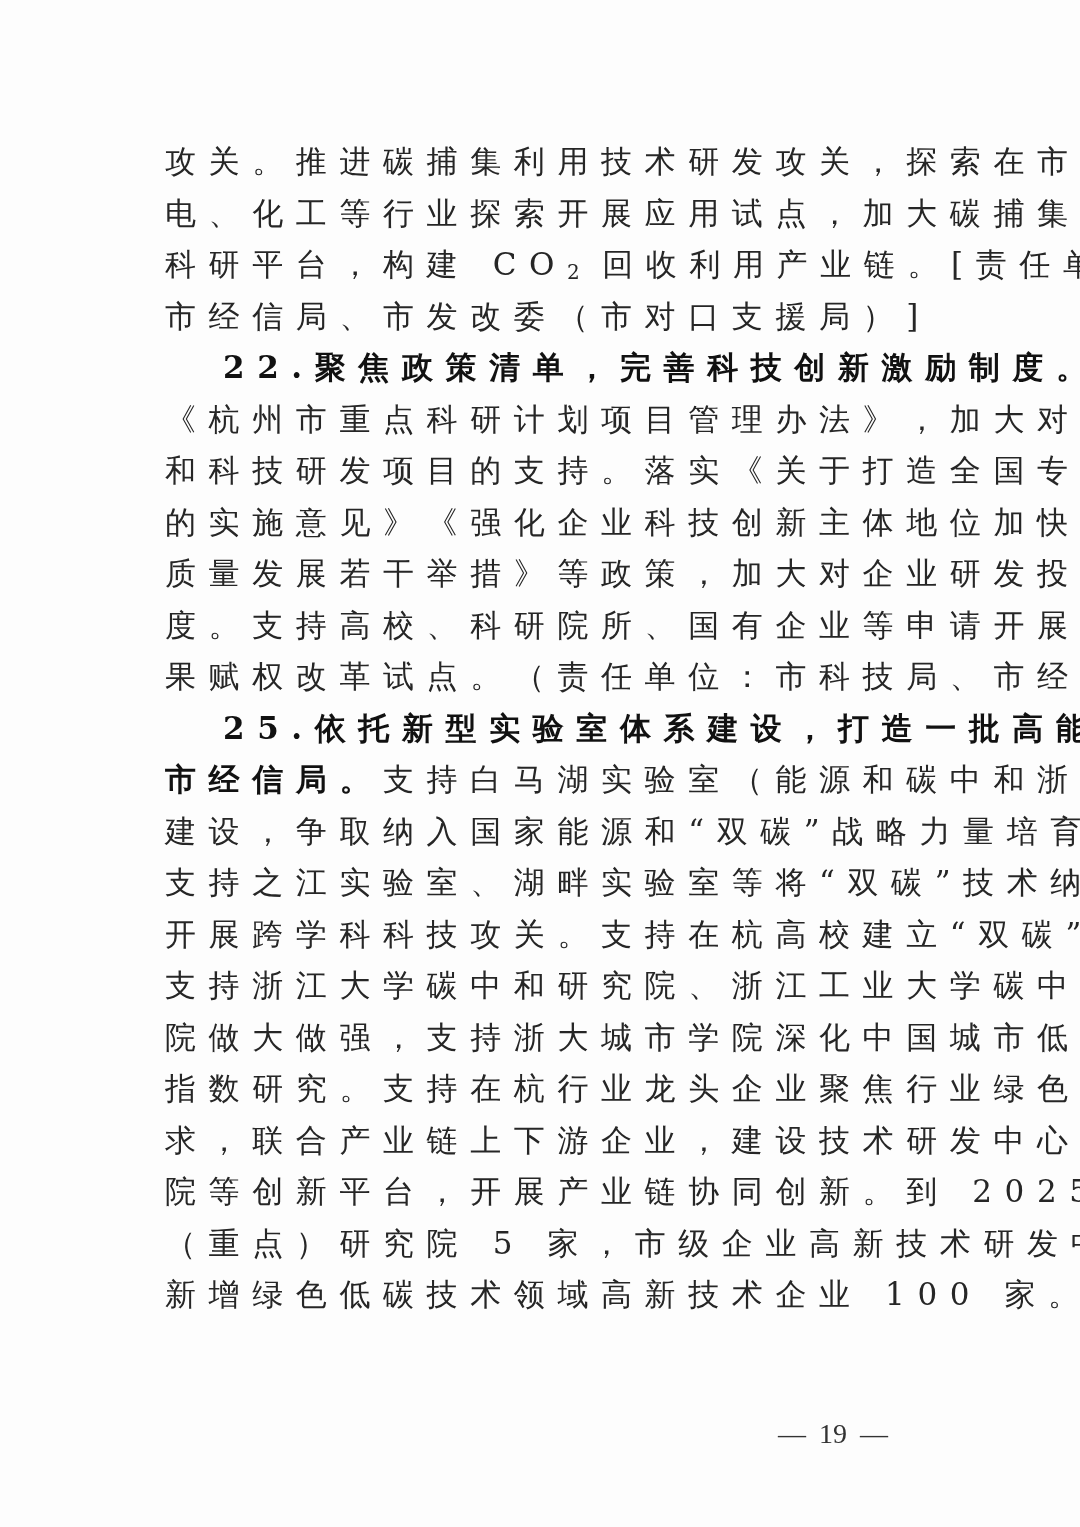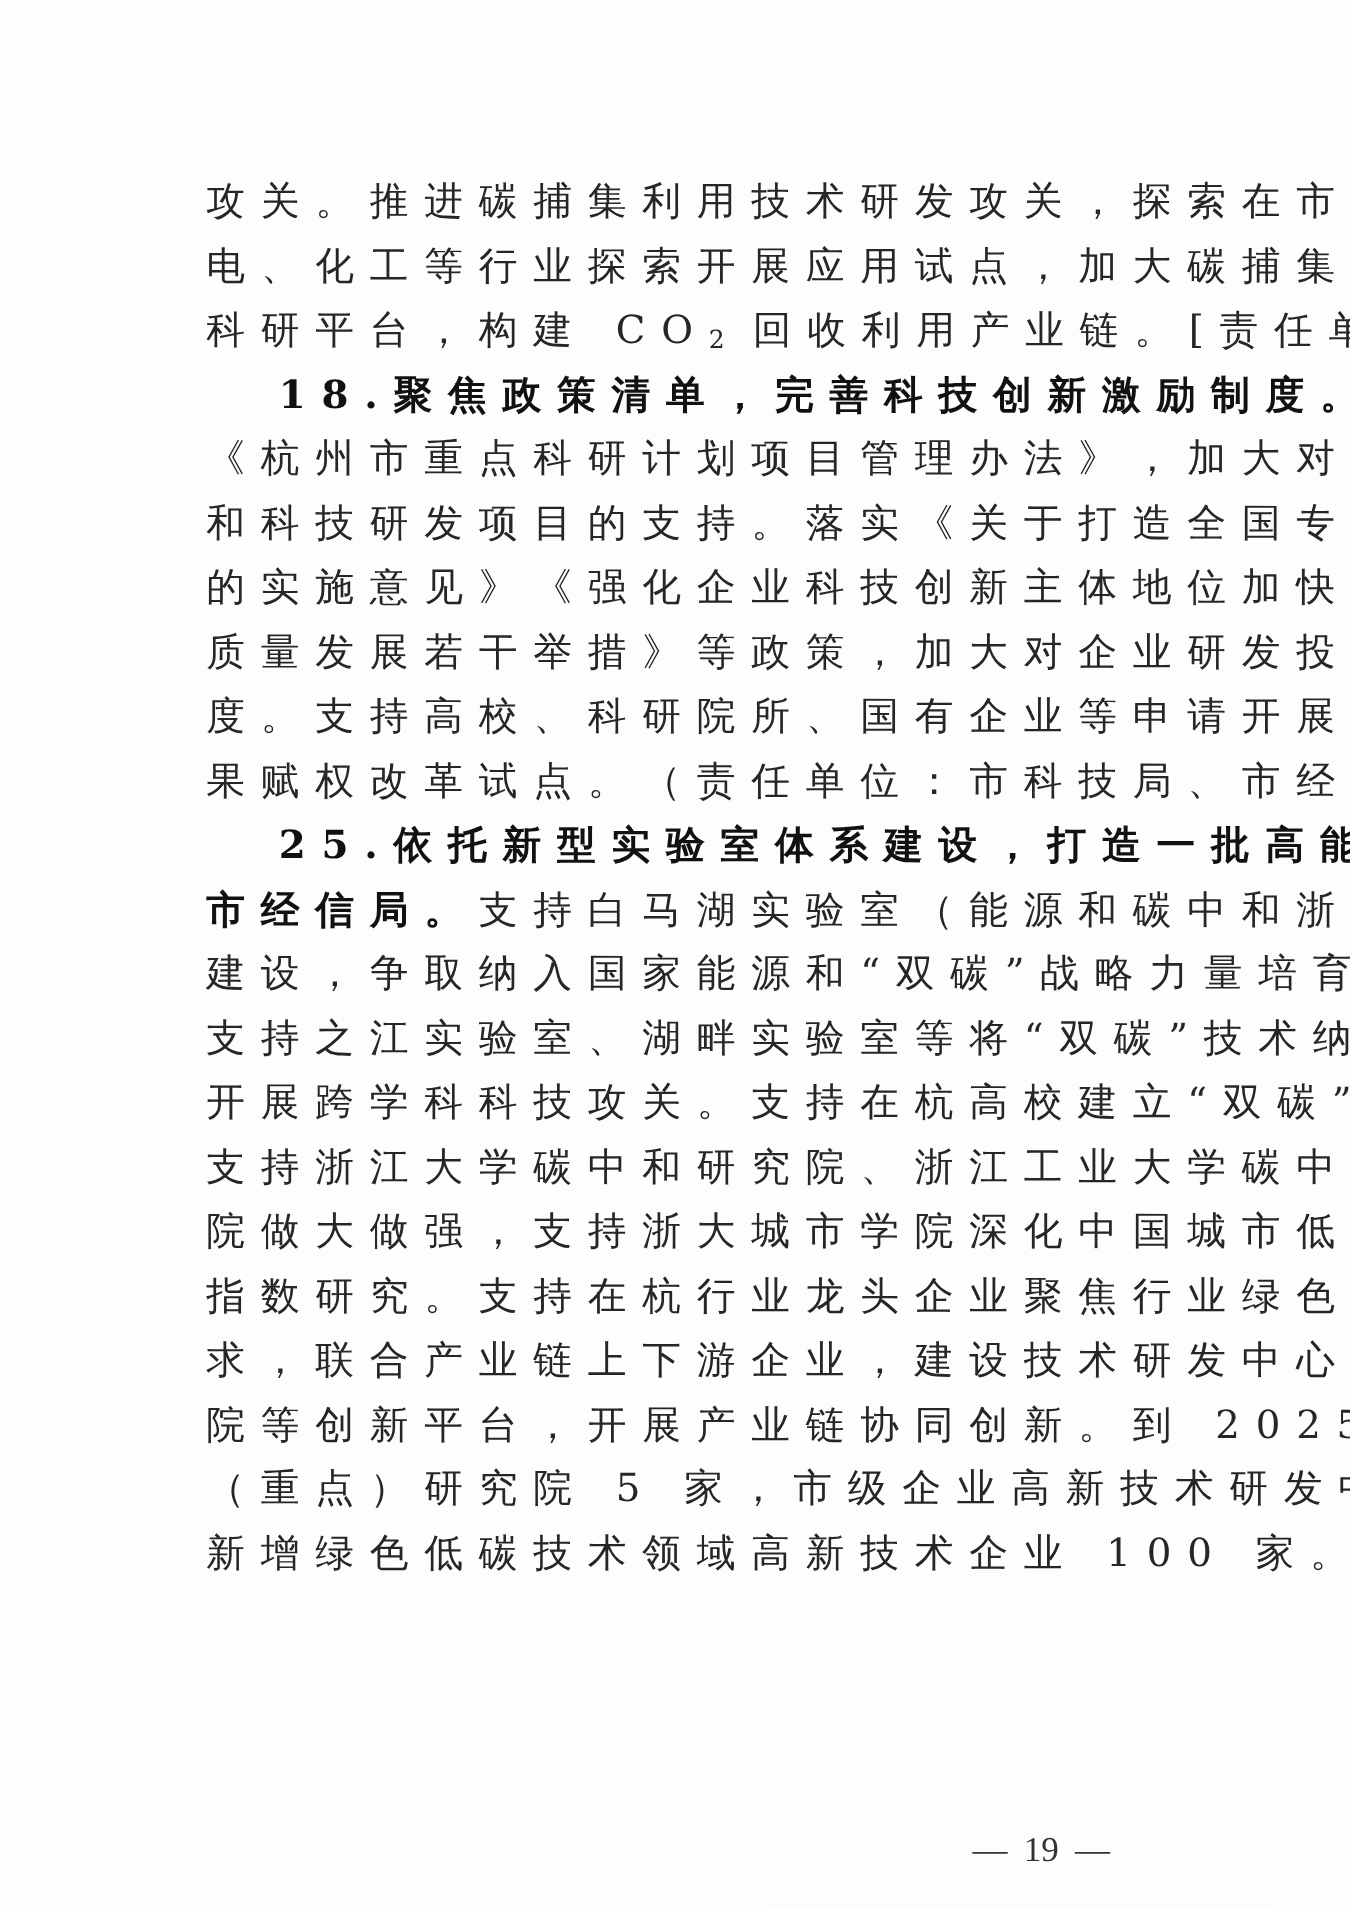--- a/index.html
+++ b/index.html
@@ -53,42 +53,43 @@
       color: #111111;
     }
     .sub {
       font-size: 20px;
       vertical-align: -4px;
       letter-spacing: 0;
     }
     .page-number {
       position: absolute;
       left: 778px;
-      top: 1465px;
+      top: 1418px;
       font-family: "Liberation Serif", "DejaVu Serif", serif;
       font-size: 28px;
       color: #333333;
       white-space: nowrap;
       word-spacing: 6px;
     }
   </style>
 </head>
 <body>
 
 <div class="page">
   <div class="text-block">
 
     <div>
       <span class="line">攻关。推进碳捕集利用技术研发攻关，探索在市域水泥、热</span>
       <span class="line">电、化工等行业探索开展应用试点，加大碳捕集利用企业招</span>
       <span class="line"><span>科研平台，构建 CO</span><span class="sub">2</span><span> 回收利用产业链。[责任单位: 市科技局、</span></span>
+      <span class="line last">市经信局、市发改委（市对口支援局）]</span>
     </div>
 
     <div>
-      <span class="line indent"><span class="bold">18.</span><span class="bold">聚焦政策清单，完善科技创新激励制度。</span></span>
+      <span class="line indent"><span class="bold">22.</span><span class="bold">聚焦政策清单，完善科技创新激励制度。</span></span>
       <span class="line">《杭州市重点科研计划项目管理办法》，加大对碳达峰碳中</span>
       <span class="line">和科技研发项目的支持。落实《关于打造全国专精特新名城</span>
       <span class="line">的实施意见》《强化企业科技创新主体地位加快科技企业高</span>
       <span class="line">质量发展若干举措》等政策，加大对企业研发投入的资助力</span>
       <span class="line">度。支持高校、科研院所、国有企业等申请开展职务科技成</span>
       <span class="line last">果赋权改革试点。（责任单位：市科技局、市经信局）</span>
     </div>
 
 
     <div>

